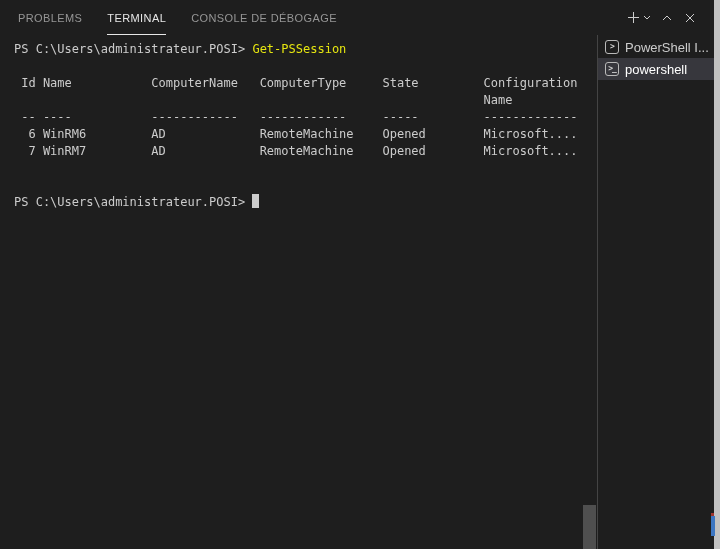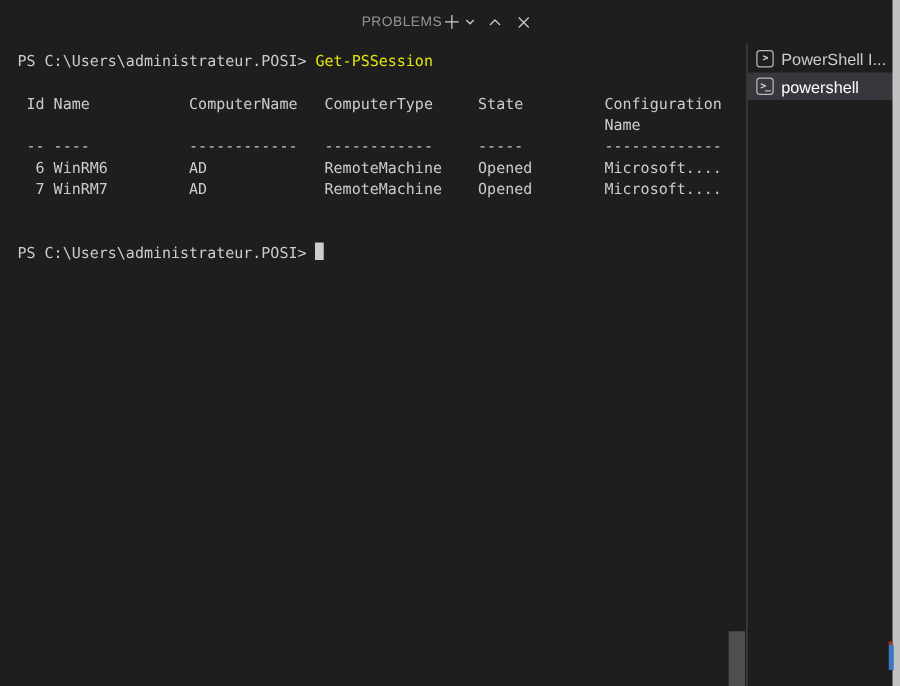--- a/index.html
+++ b/index.html
@@ -6,21 +6,21 @@
     --background:#1e1e1e; --foreground:#cccccc; --command_yellow:#e5e510;
     --tab_inactive:#969696; --tab_active:#e7e7e7; --selected_item_bg:#37373d;
     --divider:#444444; --scrollbar_thumb:#4f4f4f; --edge_strip:#c2c2c2;
     --edge_blue:#3c76c2; --edge_red:#a0342e;
   }
   *{box-sizing:border-box;margin:0;padding:0;}
   html,body{width:720px;height:549px;overflow:hidden;}
   body{background:var(--background);font-family:"Liberation Sans",sans-serif;position:relative;}
 
   
-  .panel-header{height:35px;display:flex;justify-content:center;align-items:stretch;}
+  .panel-header{height:35px;display:flex;justify-content:space-between;align-items:stretch;}
   .tabs{display:flex;gap:25px;padding-left:18px;}
   .tab{font-size:11px;letter-spacing:.4px;color:var(--tab_inactive);
        display:flex;align-items:center;cursor:pointer;border-bottom:1px solid transparent;
        padding-top:2px;}
   .tab.active{color:var(--tab_active);border-bottom-color:var(--tab_active);}
   .actions{display:flex;align-items:center;gap:7px;padding-right:22px;}
   .icon-btn{width:16px;height:16px;display:flex;align-items:center;justify-content:center;cursor:pointer;}
   .icon-btn.narrow{width:10px;margin-left:-6px;}
   .icon-btn svg{display:block;}
 
@@ -52,20 +52,22 @@
   .edge-strip{position:absolute;top:0;right:0;width:6px;height:549px;background:var(--edge_strip);}
   .edge-blue{position:absolute;right:5px;top:516px;width:4px;height:20px;background:var(--edge_blue);}
   .edge-red{position:absolute;right:6px;top:513px;width:3px;height:3px;background:var(--edge_red);}
 </style>
 </head>
 <body>
 
 <div class="panel-header">
   <div class="tabs">
     <div class="tab">PROBLEMS</div>
+    <div class="tab active">TERMINAL</div>
+    <div class="tab">CONSOLE DE DÉBOGAGE</div>
   </div>
   <div class="actions">
     <span class="icon-btn">
       <svg width="13" height="13" viewBox="0 0 13 13">
           <path d="M6.5 1v11M1 6.5h11" stroke="#cccccc" stroke-width="1" fill="none"></path>
         </svg>
     </span>
     <span class="icon-btn narrow">
       <svg width="8" height="5" viewBox="0 0 8 5">
           <path d="M1 1l3 3 3-3" stroke="#cccccc" stroke-width="1" fill="none"></path>

